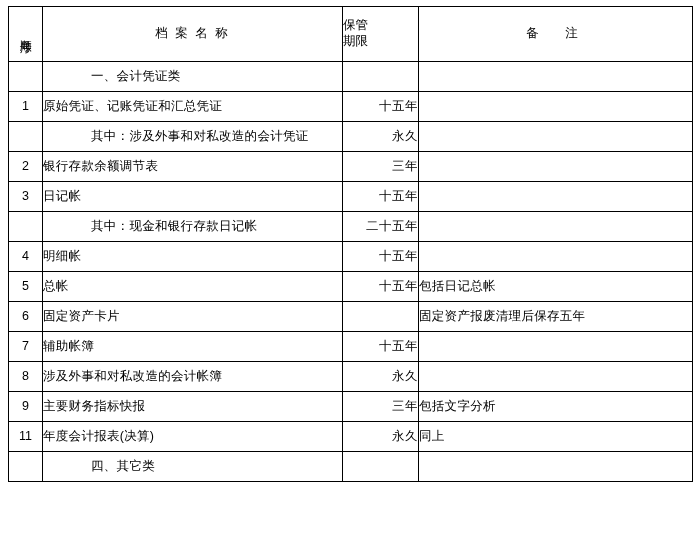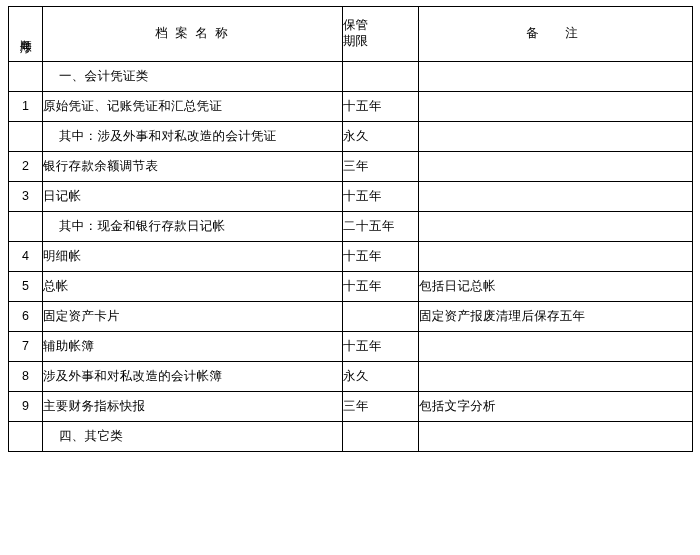--- a/index.html
+++ b/index.html
@@ -73,24 +73,24 @@
   tbody tr { height: 30px; }
   td.no {
     text-align: center;
     font-size: 12.5px;
   }
   td.name {
     padding-left: 6px;
     letter-spacing: 0.3px;
   }
   td.name.indent {
-    padding-left: 16px;
+    padding-left: 48px;
   }
   td.period {
-    text-align: left;
+    text-align: right;
     letter-spacing: 0.5px;
   }
   td.remark {
     padding-left: 6px;
     letter-spacing: 0.3px;
   }
 </style>
 </head>
 <body>
 
@@ -182,20 +182,26 @@
           <td class="period">永久</td>
           <td class="remark"></td>
         </tr>
         <tr>
           <td class="no">9</td>
           <td class="name">主要财务指标快报</td>
           <td class="period">三年</td>
           <td class="remark">包括文字分析</td>
         </tr>
         <tr>
+          <td class="no">11</td>
+          <td class="name">年度会计报表(决算)</td>
+          <td class="period">永久</td>
+          <td class="remark">同上</td>
+        </tr>
+        <tr>
           <td class="no"></td>
           <td class="name indent">四、其它类</td>
           <td class="period"></td>
           <td class="remark"></td>
         </tr>
       </tbody>
   </table>
 </div>
 
 </body></html>

